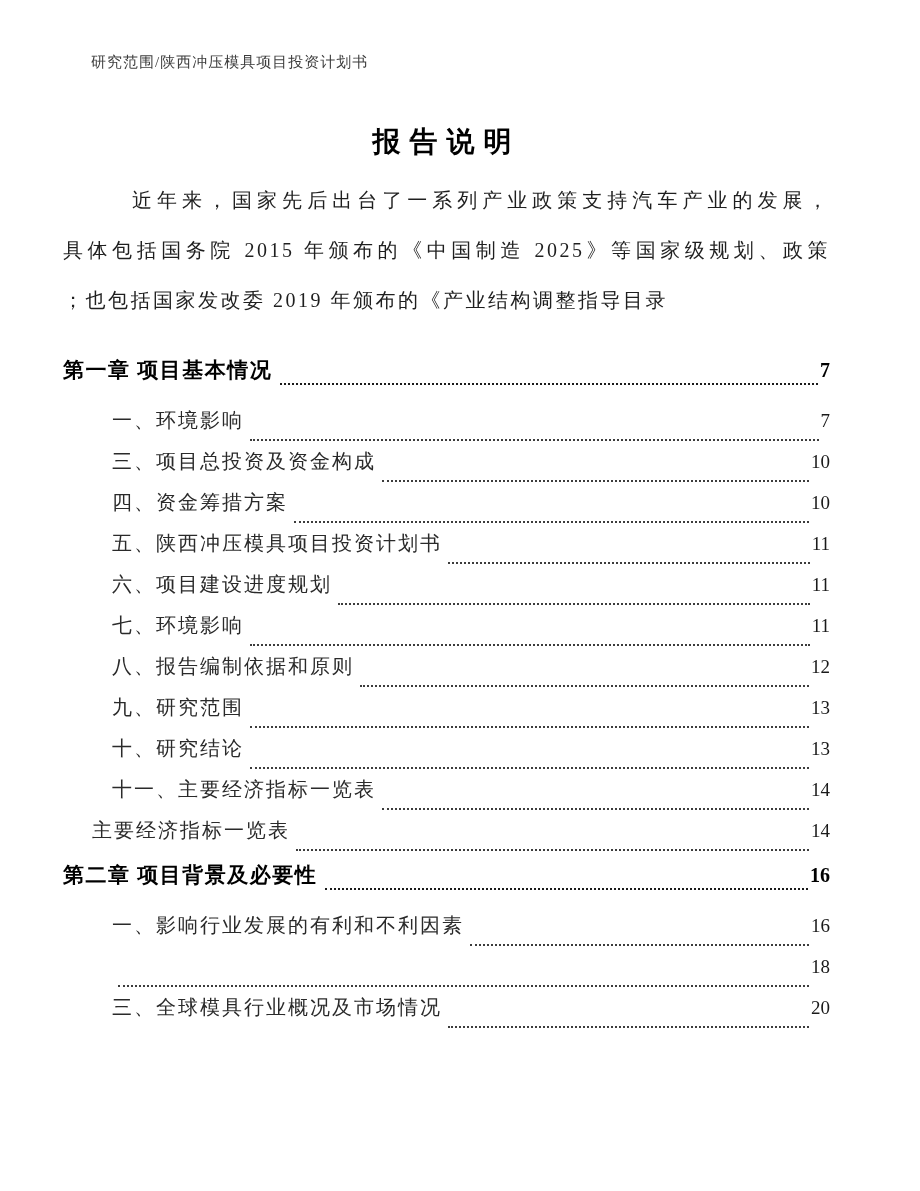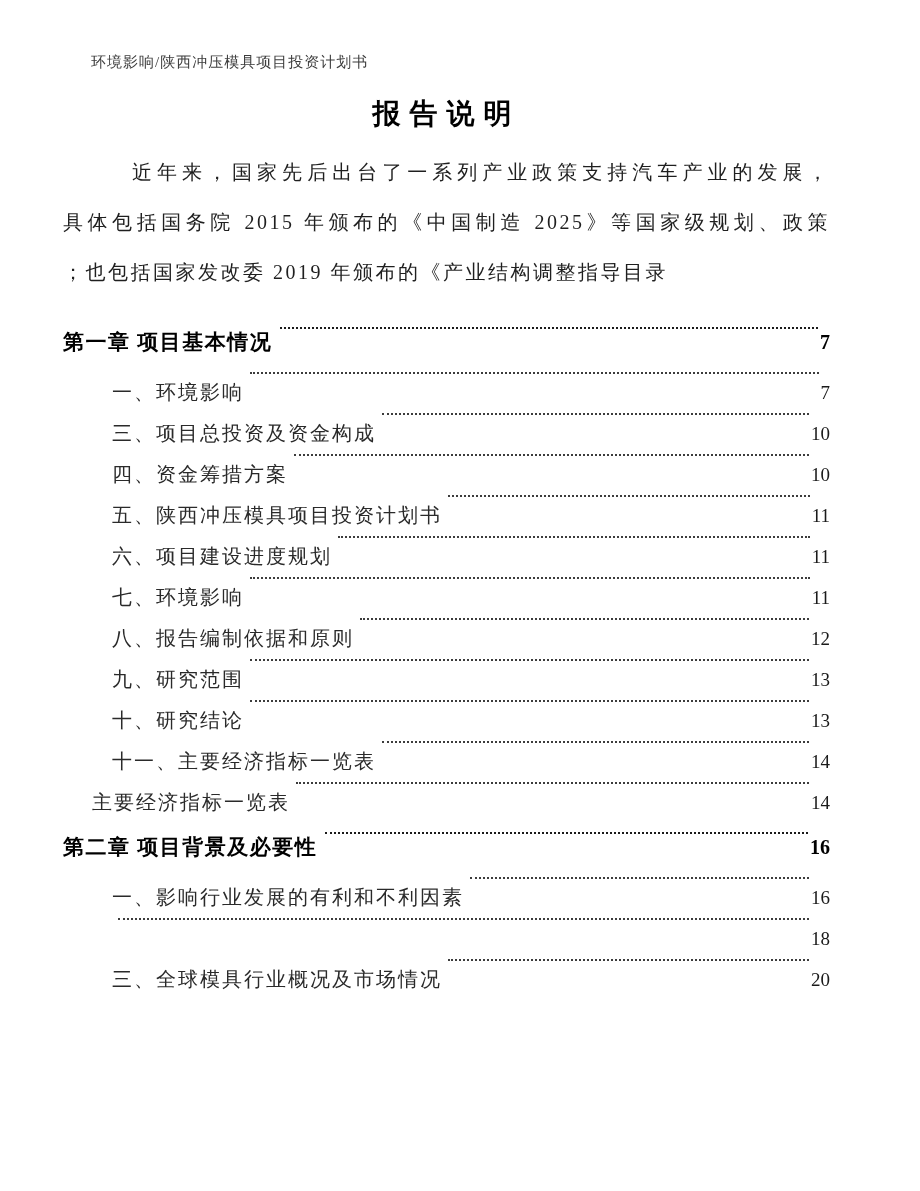--- a/index.html
+++ b/index.html
@@ -14,38 +14,38 @@
     overflow:hidden;
   }
   .doc-header {
     font-size:15px;
     line-height:18px;
     color:#3d3d3d;
     padding-left:28px;
     letter-spacing:1px;
   }
   .doc-title {
-    margin:24px 0 14px 0;
+    margin:52px 0 14px 0;
     text-align:center;
     font-size:28px;
     font-weight:700;
     letter-spacing:9px;
     color:#000000;
   }
   .intro { margin-top:12px; }
   .intro-line {
     font-size:20px;
     line-height:50px;
     letter-spacing:2.5px;
     white-space:normal;
   }
   .intro-line.justify { text-align:justify; text-align-last:justify; }
   .intro-line.indent { text-indent:69px; }
   .toc { margin-top:30px; }
-  .toc-row { display:flex; align-items:flex-start; }
+  .toc-row { display:flex; align-items:flex-end; }
   .chapter-row {
     font-weight:700;
     font-size:21px;
     color:#000000;
     letter-spacing:1.5px;
     line-height:30px;
     margin:9px 0 15px 0;
   }
   .item-row {
     font-size:20px;
@@ -71,21 +71,21 @@
     color:#1a1a1a;
   }
   .chapter-row .page-num { font-size:20px; font-weight:700; color:#000; }
 </style>
 </head>
 <body>
 
 <div class="page">
 
   <div class="doc-header">
-    <span>环境影响/陕西冲压模具项目投资计划书</span>
+    <span>研究范围/陕西冲压模具项目投资计划书</span>
   </div>
 
   <h1 class="doc-title">报告说明</h1>
 
   <div class="intro">
     <div class="intro-line indent justify">近年来，国家先后出台了一系列产业政策支持汽车产业的发展，</div>
     <div class="intro-line justify">具体包括国务院 2015 年颁布的《中国制造 2025》等国家级规划、政策</div>
     <div class="intro-line">；也包括国家发改委 2019 年颁布的《产业结构调整指导目录</div>
   </div>
 

